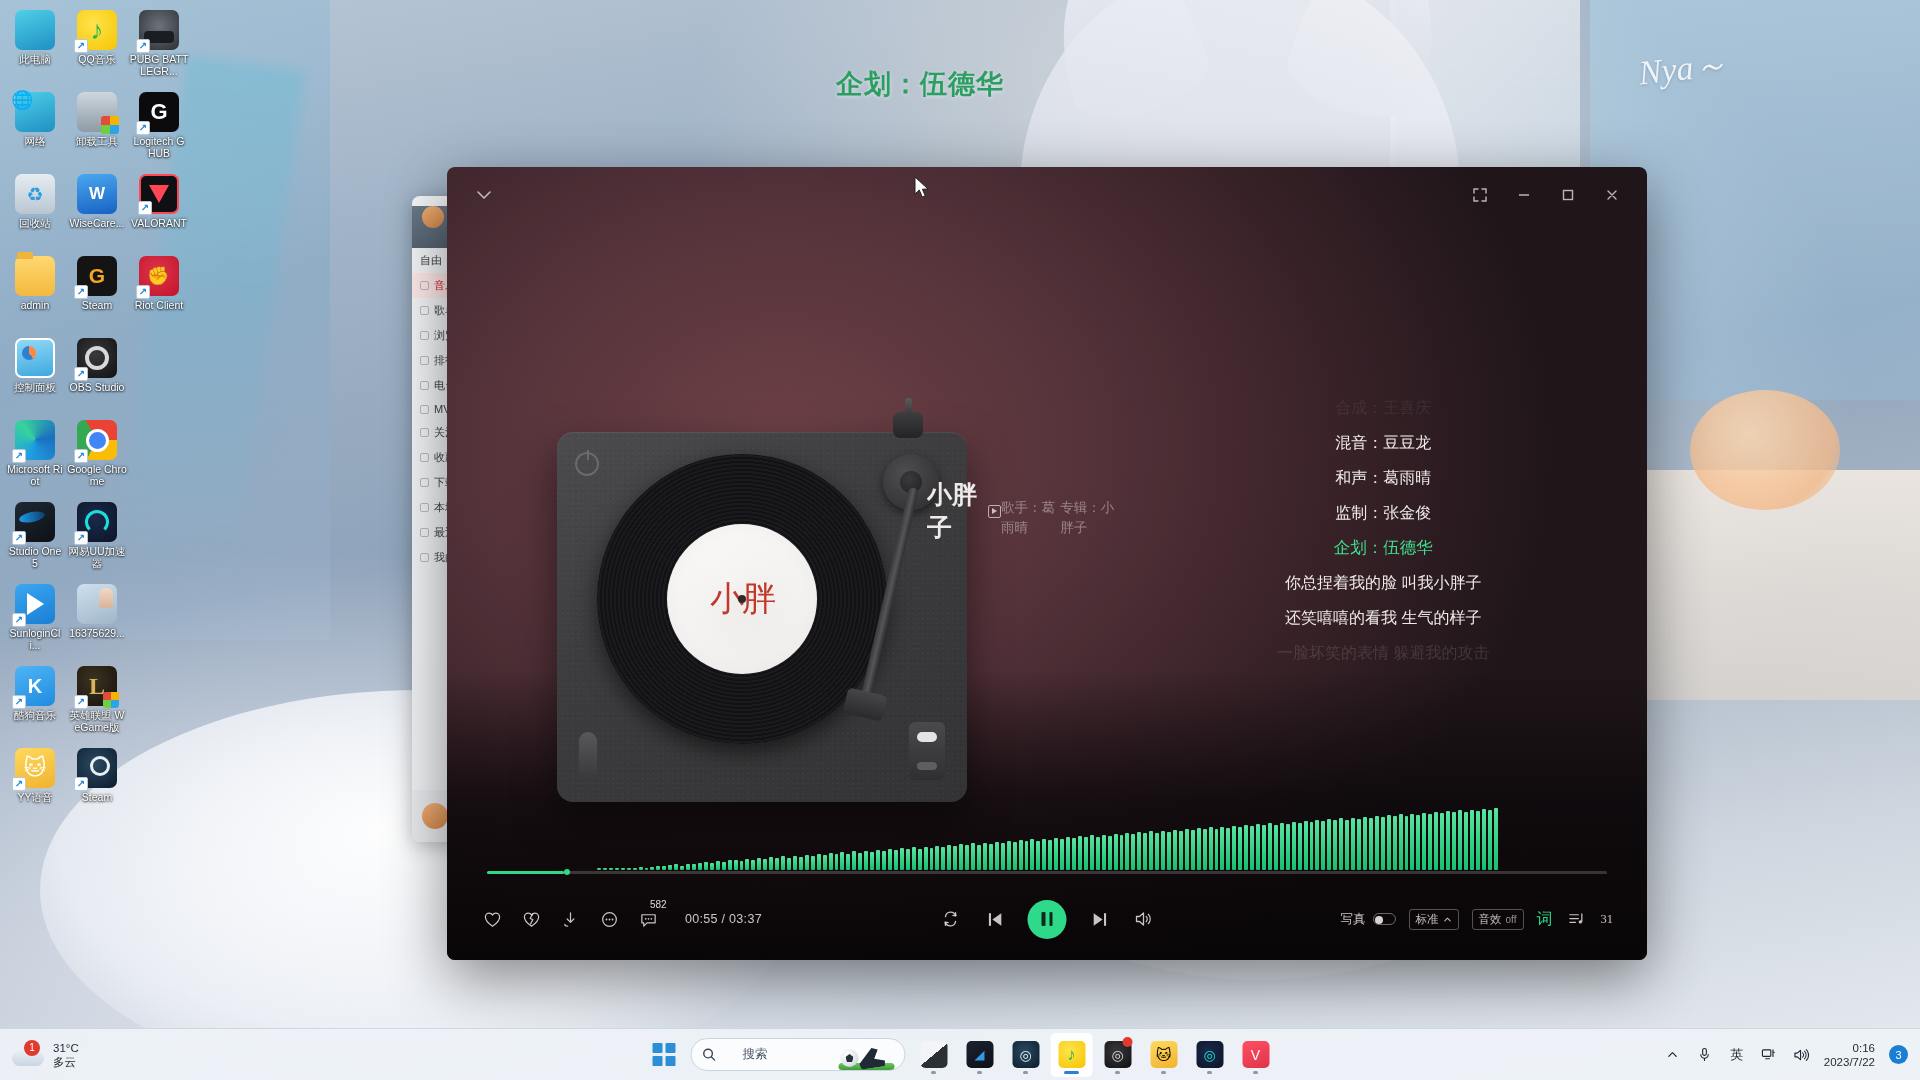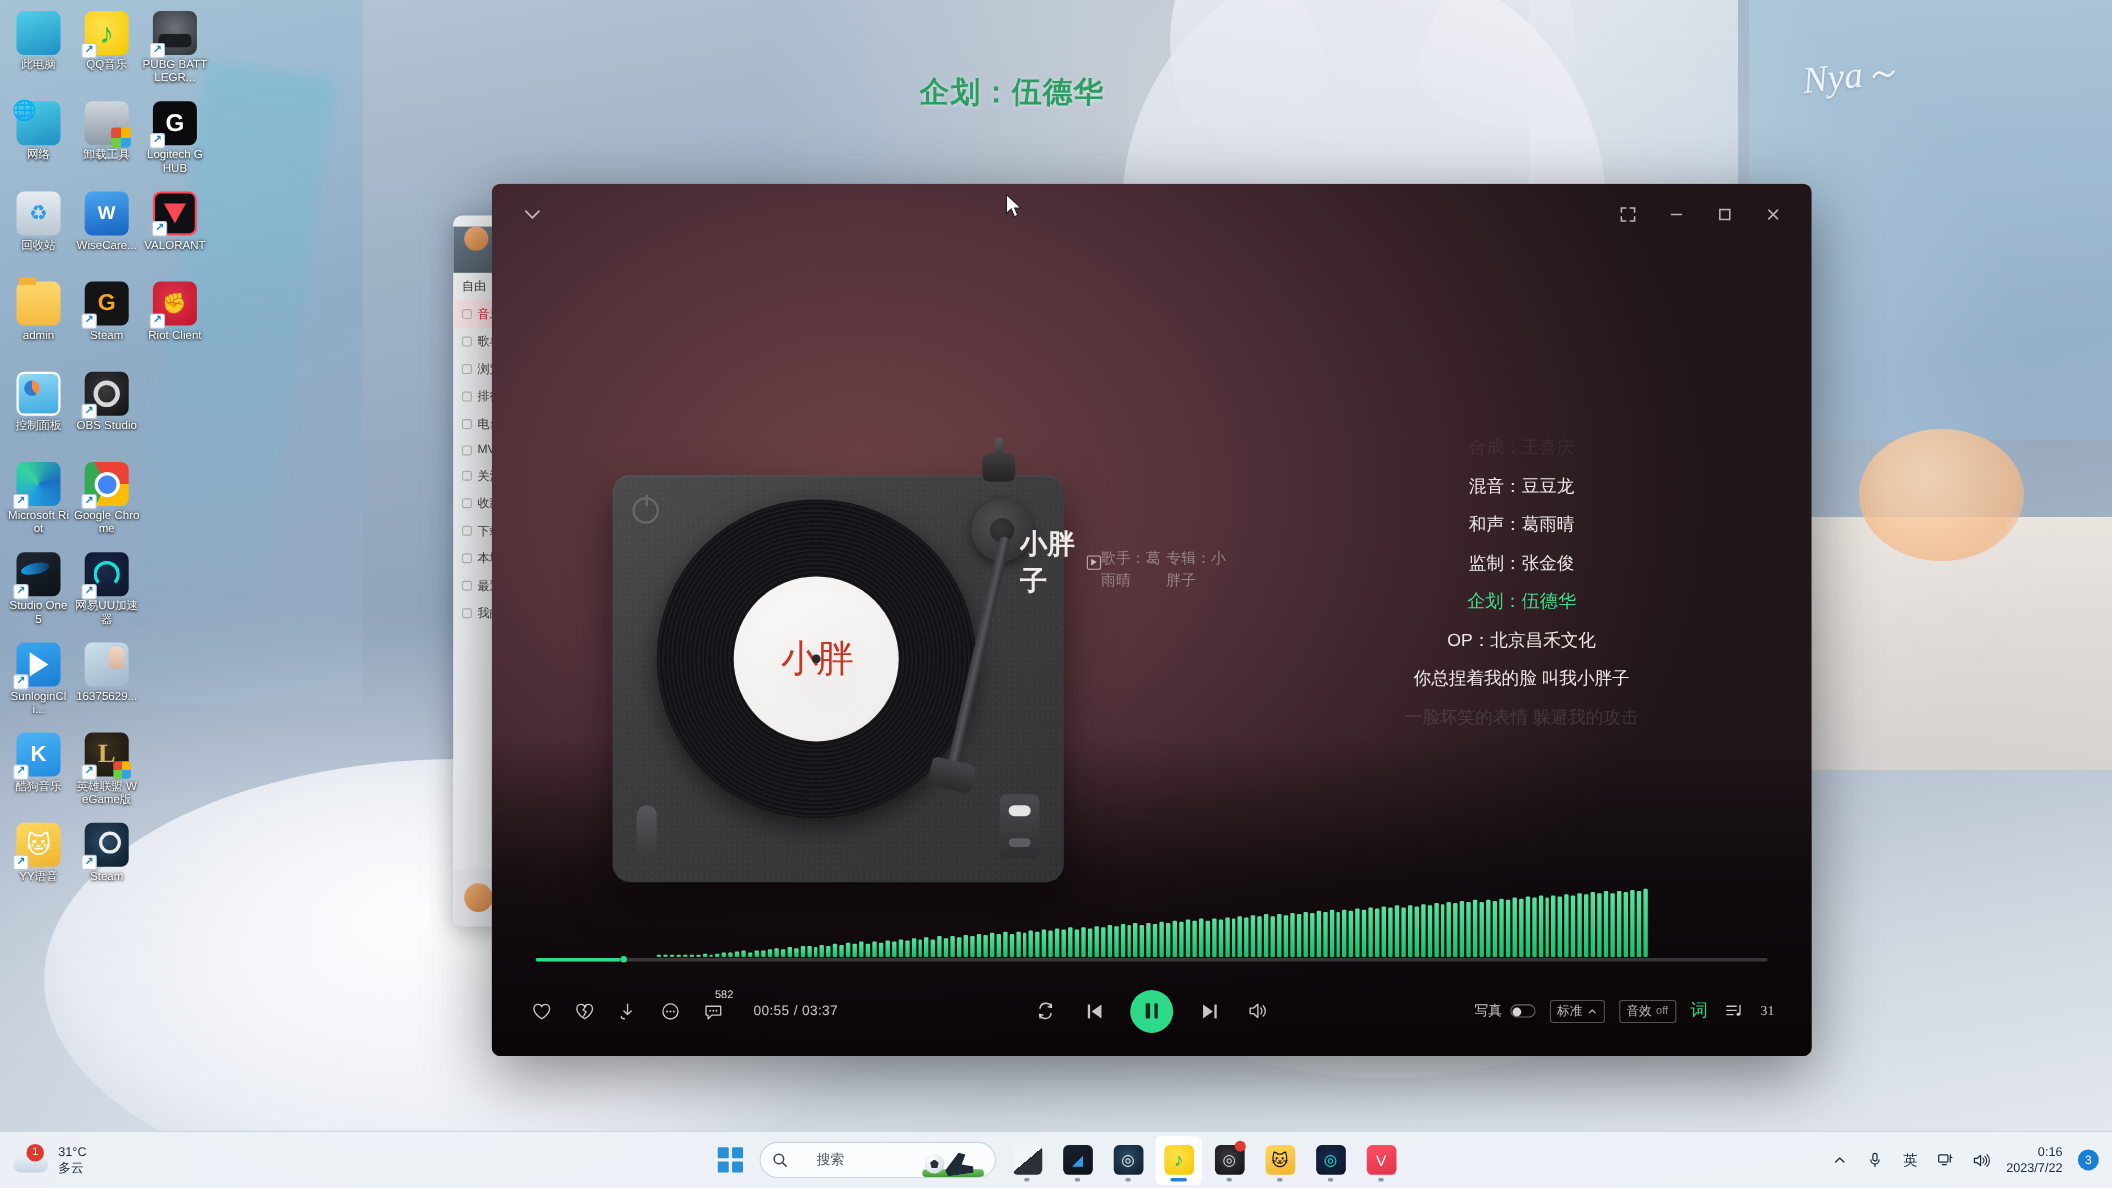--- a/index.html
+++ b/index.html
@@ -848,22 +848,22 @@
         <span class="mv-badge"></span>
       </div>
       <div class="meta-line">歌手：葛雨晴</div>
       <div class="meta-line">专辑：小胖子</div>
       <div class="lyrics" id="lyrics-list">
           <div class="lyric dim2">合成：王喜庆</div>
           <div class="lyric">混音：豆豆龙</div>
           <div class="lyric">和声：葛雨晴</div>
           <div class="lyric">监制：张金俊</div>
           <div class="lyric active">企划：伍德华</div>
-          <div class="lyric">OP：北京昌禾文化</div>
           <div class="lyric">你总捏着我的脸 叫我小胖子</div>
+          <div class="lyric">还笑嘻嘻的看我 生气的样子</div>
           <div class="lyric dim">一脸坏笑的表情 躲避我的攻击</div>
         </div>
     </div>
 
     <div id="spectrum">
         <span class="bar" style="height: 2px;"></span>
         <span class="bar" style="height: 2px;"></span>
         <span class="bar" style="height: 2px;"></span>
         <span class="bar" style="height: 2.01299px;"></span>
         <span class="bar" style="height: 2px;"></span>

